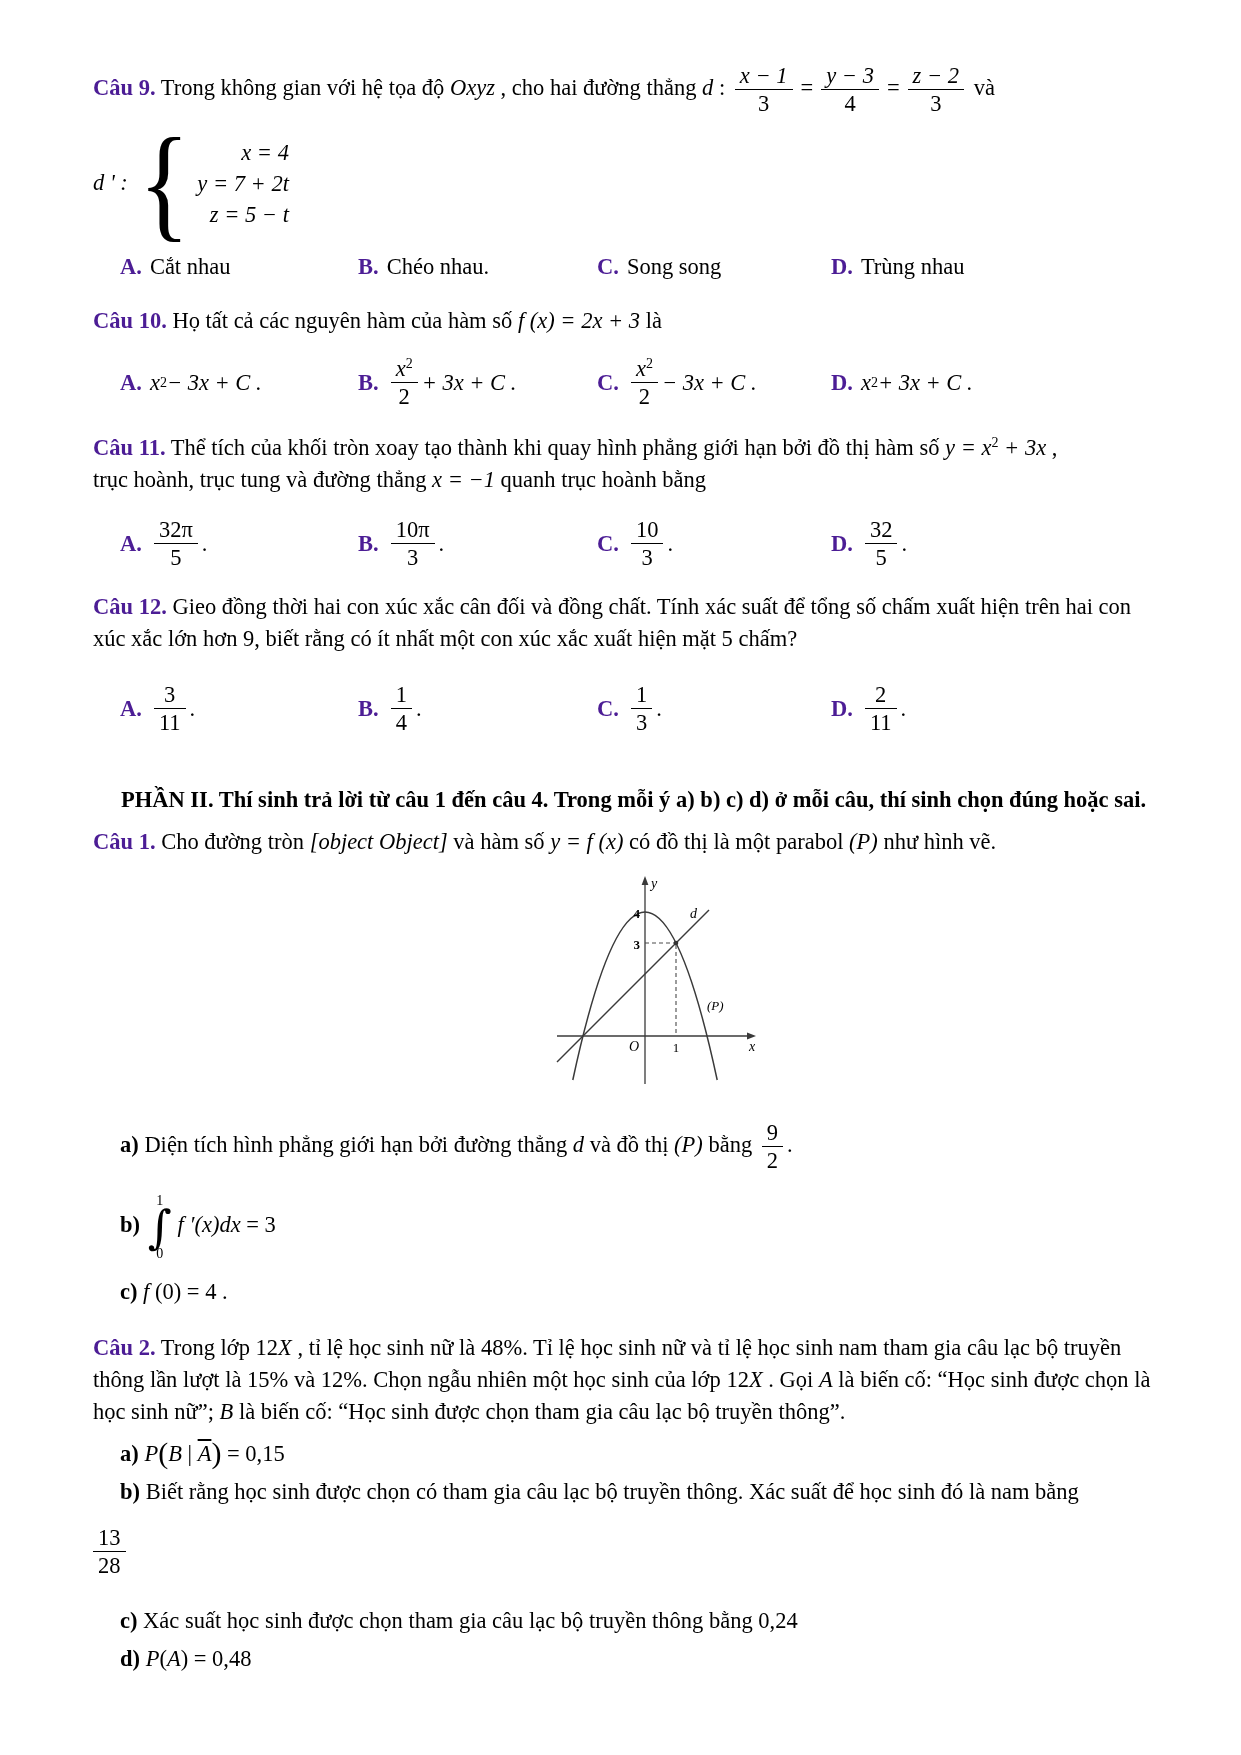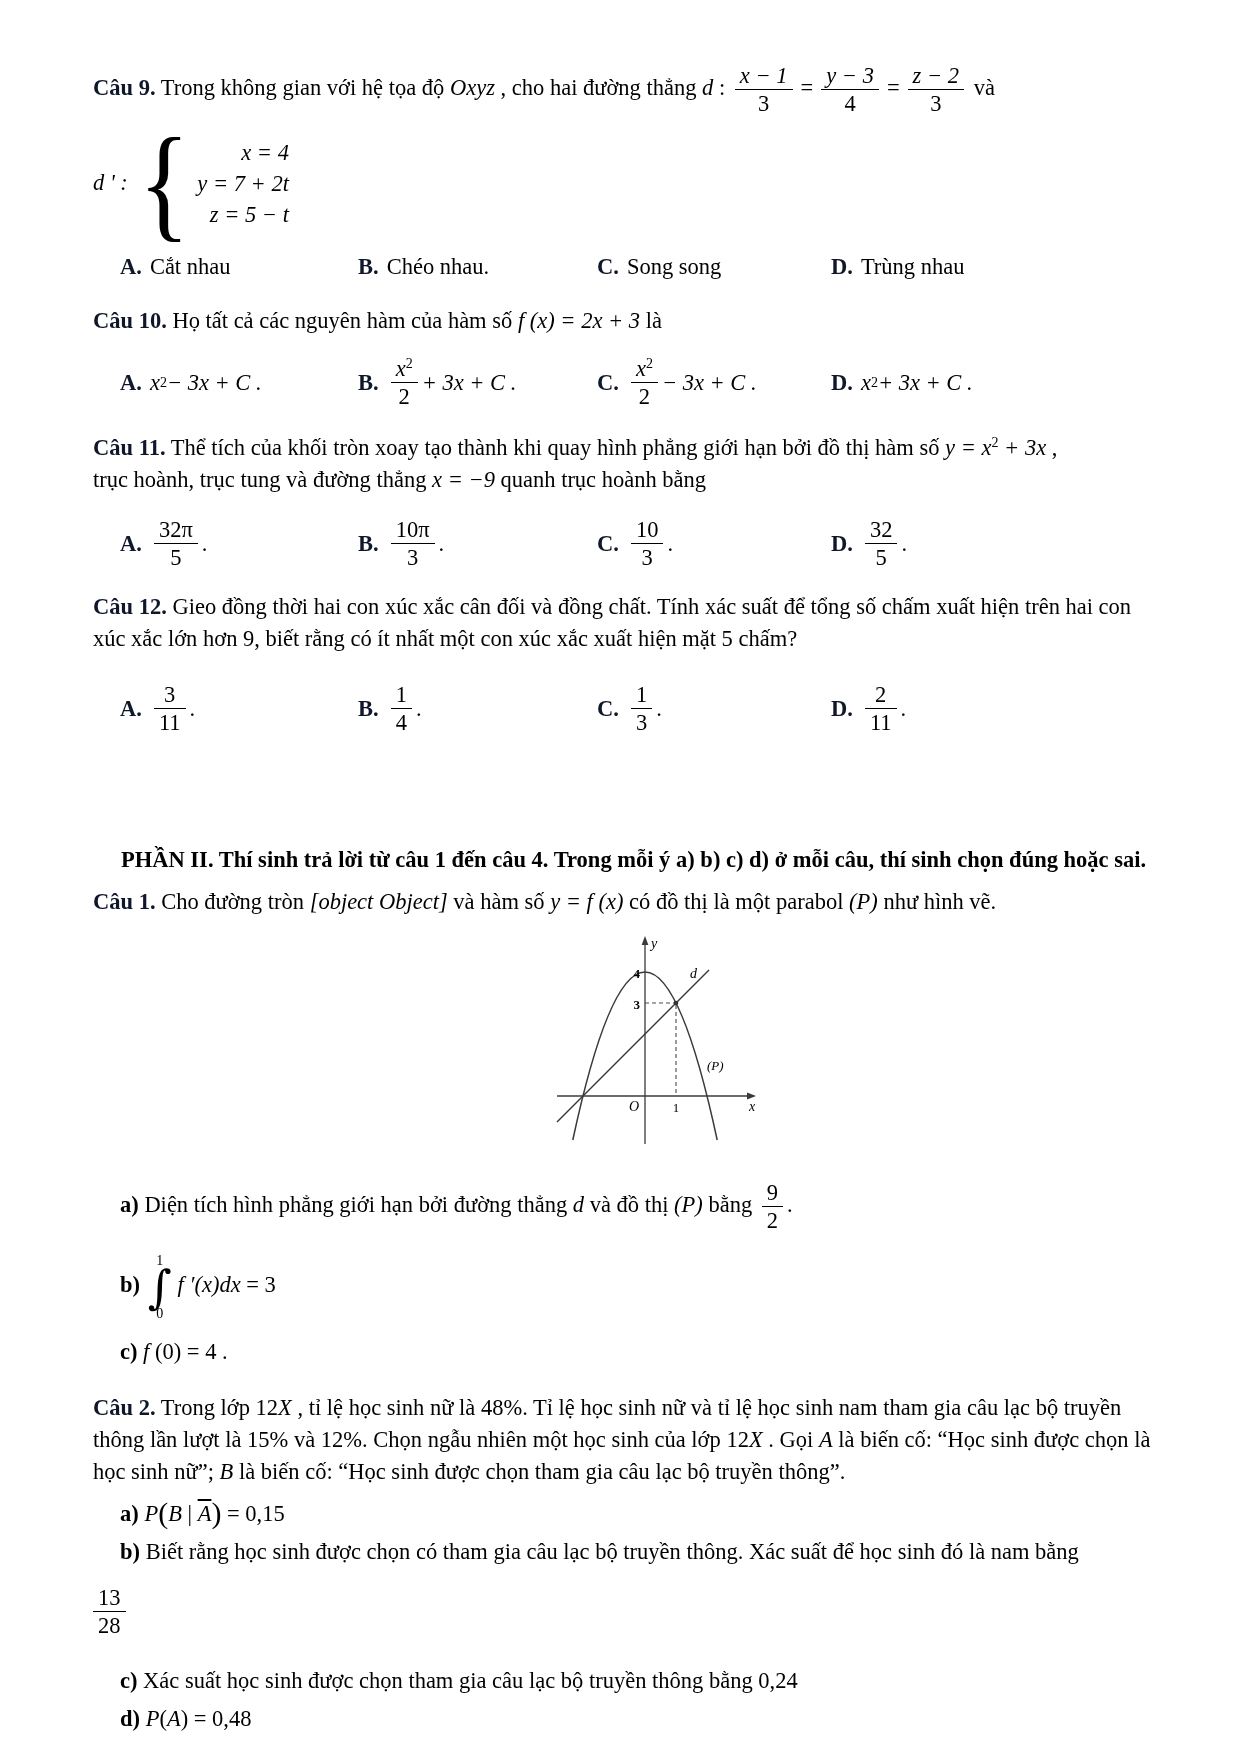--- a/index.html
+++ b/index.html
@@ -5,42 +5,42 @@
   html,body{margin:0;padding:0;}
   body{
     width:1241px;height:1755px;background:#ffffff;color:#000;
     font-family:"Liberation Serif", serif;font-size:22.5px;
     -webkit-font-smoothing:antialiased;
   }
   .page{position:relative;width:1241px;height:1755px;overflow:hidden;}
   .content{padding:50px 78px 0 93px;}
   p{margin:0;line-height:32px;}
   i{font-style:italic;}
-  b.q{color:#0f172a;}
+  b.q{color:#4c1d95;}
   b.blk{color:#000;}
   sup.s2{font-size:14px;line-height:0;vertical-align:8px;}
   .frac{display:inline-flex;flex-direction:column;vertical-align:middle;text-align:center;margin:12px 4px;line-height:27px;}
   .frac .num{display:block;border-bottom:1.5px solid #000;padding:0 5px 0;}
   .frac .den{display:block;padding:0 5px;}
   .eqs{margin:0 4px;}
   .opts{display:grid;grid-template-columns:238px 239px 234px 1fr;padding-left:27px;}
   .opt{display:flex;align-items:center;line-height:32px;}
   .k{margin-right:8px;flex:0 0 auto;}
   .sysline{display:flex;align-items:center;margin-top:6px;height:96px;}
   .brace{font-size:126px;font-weight:400;line-height:0;height:96px;display:flex;align-items:center;margin:0 3px 0 6px;transform:scaleX(.85);}
   .sys-col{display:inline-flex;flex-direction:column;}
   .sys-col i{line-height:31px;text-align:right;}
   .q9opts{margin-top:20px;}
   .q10line{margin-top:22px;}
   .q10opts{margin-top:6px;}
   .q11p{margin-top:10px;}
   .q11opts{margin-top:8px;}
   .q12p{margin-top:8px;}
   .q12opts{margin-top:14px;}
-  .part2{margin-top:96px;font-weight:bold;text-indent:28px;}
+  .part2{margin-top:36px;font-weight:bold;text-indent:28px;}
   .p2q1{margin-top:10px;}
   .graph-wrap{margin:16px 0 0 457px;width:215px;height:215px;}
   .item{padding-left:27px;margin-top:8px;}
   .item-a1{margin-top:18px;}
   .item-c1{margin-top:16px;}
   .q2para{margin-top:24px;}
   .item-a2{margin-top:10px;}
   .item-b2{margin-top:6px;}
   .fracline{margin-top:4px;}
   .item-c2{margin-top:14px;}
@@ -129,21 +129,21 @@
           <i>x</i>
           <sup class="s2">2</sup>
           <i> + 3x + C .</i>
         </div>
   </div>
 
   <p class="q11p">
     <b class="q">Câu 11.</b><span> Thể tích của khối tròn xoay tạo thành khi quay hình phẳng giới hạn bởi đồ thị hàm số </span><i>y = x</i><sup class="s2">2</sup><i> + 3x</i><span> ,</span>
   </p>
   <p>
-    <span>trục hoành, trục tung và đường thẳng </span><i>x = −9</i><span> quanh trục hoành bằng</span>
+    <span>trục hoành, trục tung và đường thẳng </span><i>x = −1</i><span> quanh trục hoành bằng</span>
   </p>
   <div class="opts q11opts">
     <div class="opt">
           <b class="q k">A.</b>
           <span class="frac">
             <span class="num">32π</span>
             <span class="den">5</span>
           </span>
           <span>.</span>
         </div>

